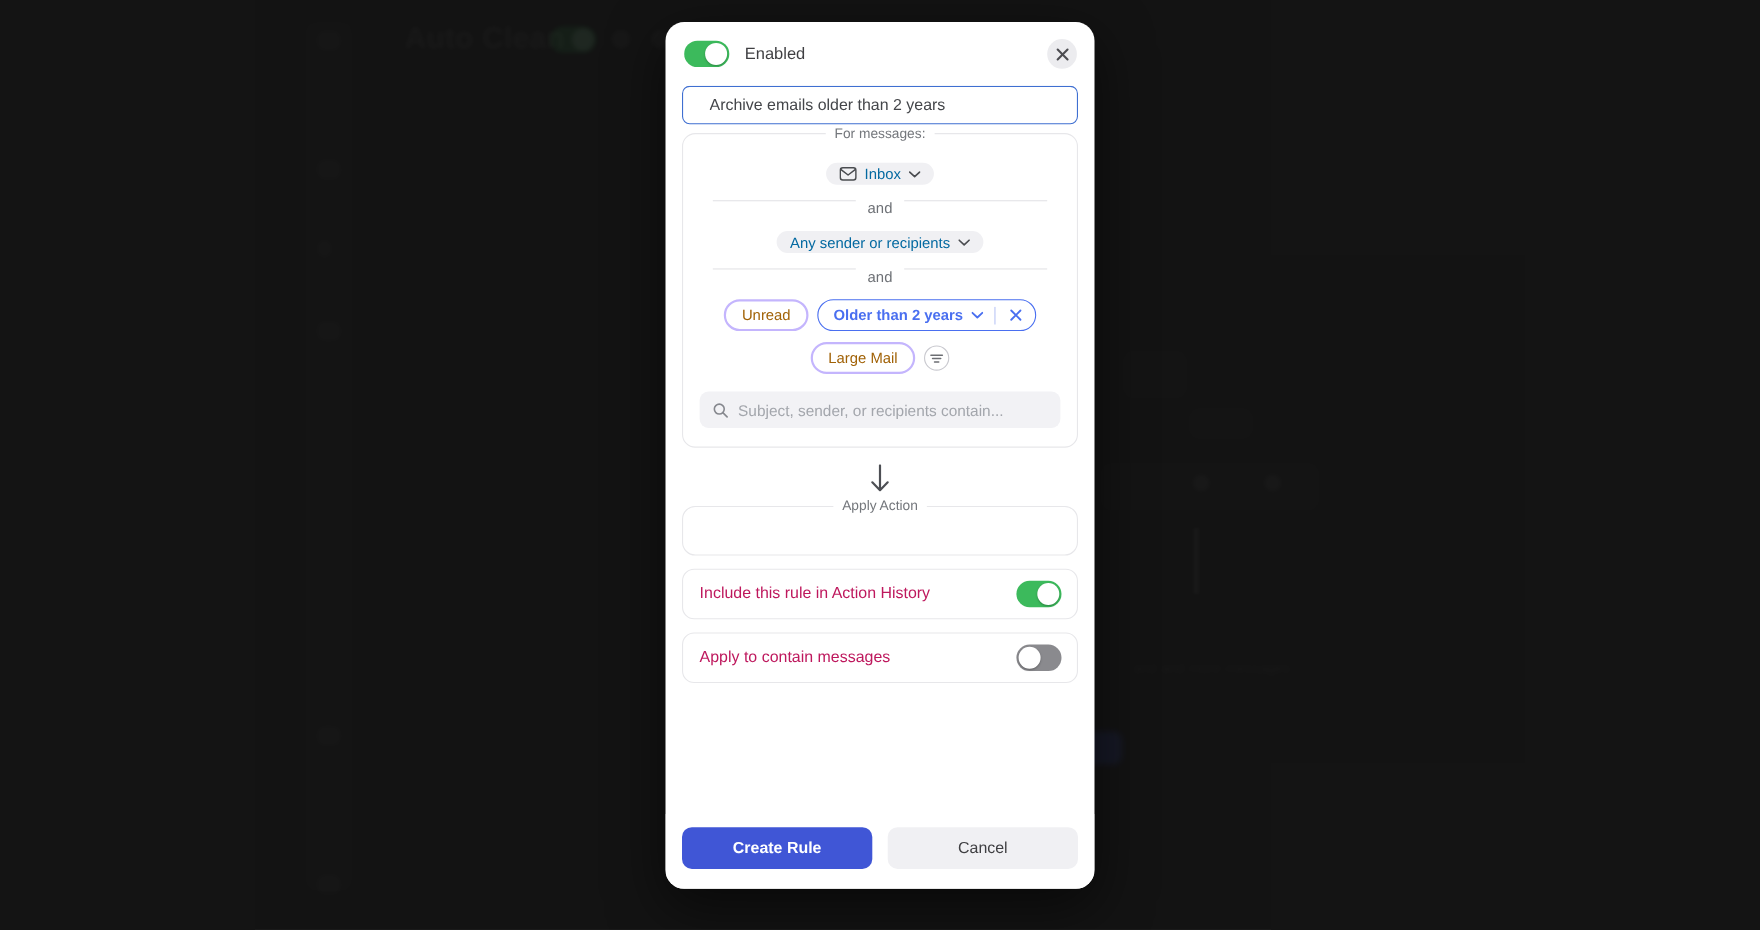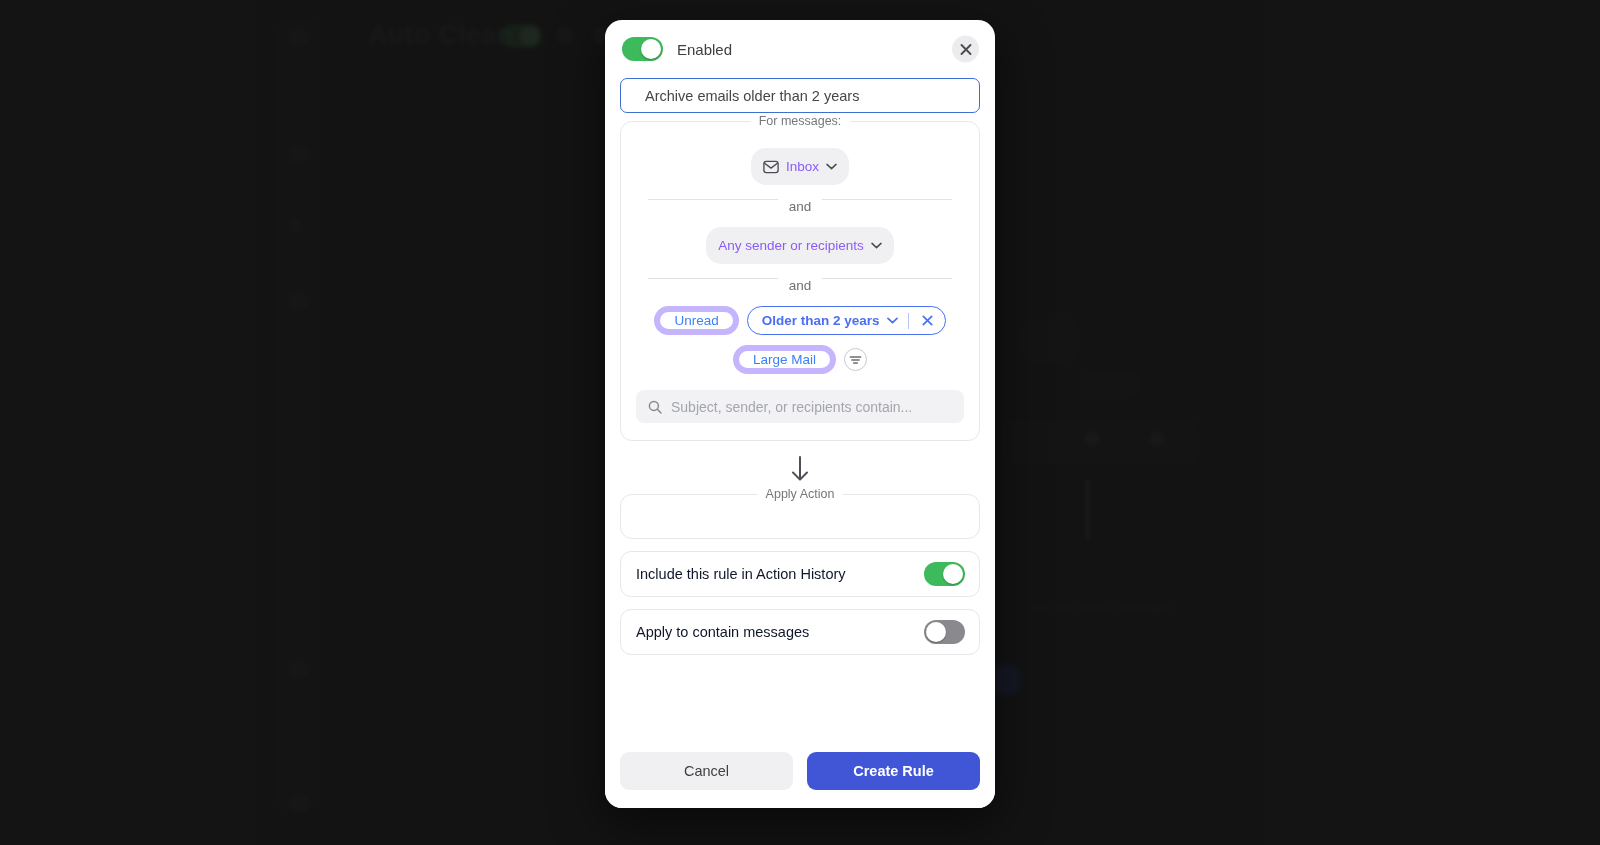--- a/index.html
+++ b/index.html
@@ -186,26 +186,26 @@
     white-space: nowrap;
   }
 
   .row-center { display: flex; justify-content: center; align-items: center; }
 
   
   .pill {
     display: inline-flex;
     align-items: center;
     gap: 7px;
-    height: 37px;
+    height: 20px;
     padding: 0 12px;
     border-radius: 15px;
     background: #f0f0f3;
     font-size: 13.5px;
-    color: #8b5cf6;
+    color: #0369a1;
     cursor: pointer;
     border: none;
     font-family: "Liberation Sans", sans-serif;
     white-space: nowrap;
   }
   .pill svg { display: block; flex: 0 0 auto; }
   .chev { width: 11px; height: 7px; flex: 0 0 auto; }
 
   
   .and-sep {
@@ -234,24 +234,24 @@
     flex-wrap: wrap;
   }
   .cond-row + .cond-row { margin-top: 10px; }
 
   .outline-chip {
     display: inline-flex;
     align-items: center;
     height: 29px;
     padding: 0 14px;
     border-radius: 15px;
-    border: 6px solid #c4b5fd;
+    border: 2px solid #c4b5fd;
     background: #fff;
     font-size: 13.5px;
-    color: #3b82f6;
+    color: #a16207;
     cursor: pointer;
     font-family: "Liberation Sans", sans-serif;
     white-space: nowrap;
   }
   .outline-chip.selected {
     border: 1.6px solid #4a6ff0;
     color: #4a6ff0;
     padding: 0 8px 0 14px;
     gap: 7px;
     font-weight: bold;
@@ -314,21 +314,21 @@
     border: 1px solid #e7e7ea;
     border-radius: 11px;
     height: 46px;
     display: flex;
     align-items: center;
     justify-content: space-between;
     padding: 0 14px 0 15px;
   }
   .setting-label {
     font-size: 14.5px;
-    color: #0f172a;
+    color: #be185d;
   }
 
   
   .modal-footer {
     flex: 0 0 auto;
     display: flex;
     gap: 14px;
     padding: 12px 15px 18px;
     background: #fff;
   }
@@ -498,17 +498,17 @@
 
       <div class="setting-row">
         <span class="setting-label">Apply to contain messages</span>
         <div class="toggle off">
           <span class="knob"></span>
         </div>
       </div>
     </div>
 
     <div class="modal-footer">
+      <button class="btn btn-primary">Create Rule</button>
       <button class="btn btn-cancel">Cancel</button>
-      <button class="btn btn-primary">Create Rule</button>
     </div>
   </div>
 </div>
 
 </body></html>

